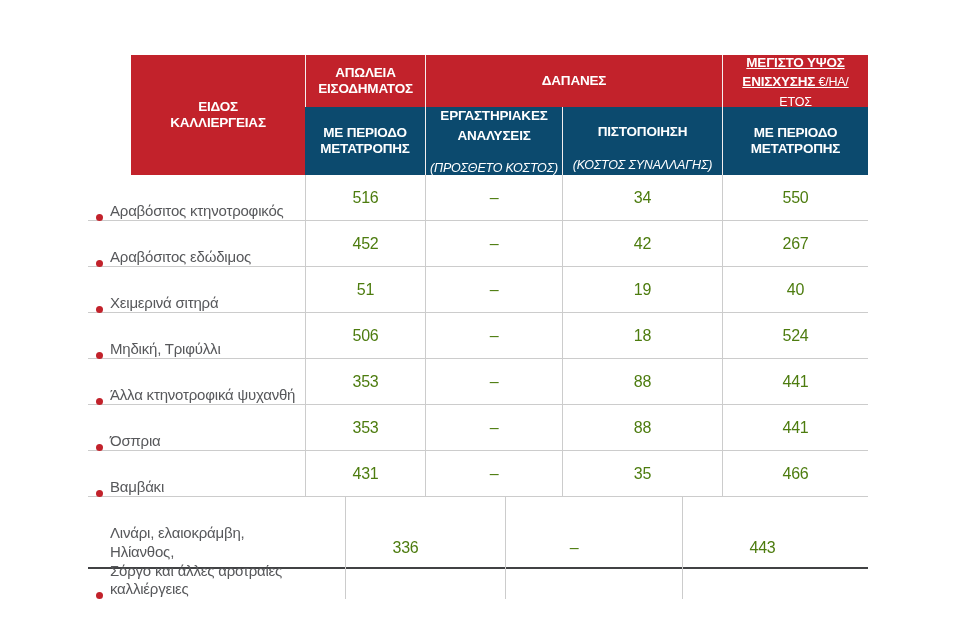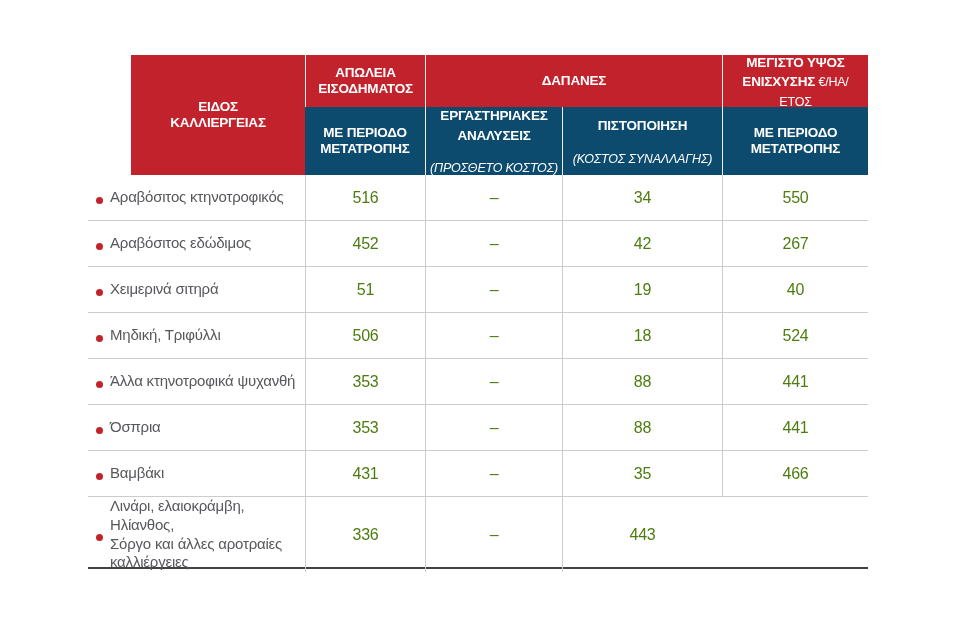--- a/index.html
+++ b/index.html
@@ -33,57 +33,57 @@
     line-height: 1.22;
     padding: 2px 4px;
   }
   .hcell.red  { background: #C2222B; }
   .hcell.dark { background: #0c4a6e; }
   .sep-l { border-left: 1px solid #f5eeee; }
 
   .h-crop      { grid-column: 1; grid-row: 1 / 3; margin-left: 43px; }
   .h-income    { grid-column: 2; grid-row: 1; }
   .h-expenses  { grid-column: 3 / 5; grid-row: 1; }
-  .h-max       { grid-column: 5; grid-row: 1; }
+  .h-max       { grid-column: 5; grid-row: 1; text-decoration: underline; }
   .h-sub-income{ grid-column: 2; grid-row: 2; }
   .h-sub-lab   { grid-column: 3; grid-row: 2; }
-  .h-sub-cert  { grid-column: 4; grid-row: 2; }
+  .h-sub-cert  { grid-column: 4; grid-row: 2; align-items: flex-end; }
   .h-sub-max   { grid-column: 5; grid-row: 2; }
 
   .h-bold  { font-weight: 700; font-size: 13.5px; white-space: pre-line; }
   .h-light { font-weight: 400; font-size: 12.5px; white-space: pre-line; }
   .h-light.block { display: block; margin-top: 17px; font-style: italic; }
 
   
   .tbody { border-bottom: 2px solid #414244; }
   .trow {
     display: grid;
     grid-template-columns: 217px 120px 137px 160px 146px;
     height: 46px;
     border-bottom: 1px solid #cccccc;
   }
-  .trow:last-child { height: 70px; border-bottom: none; }
+  .trow:last-child { height: 70px; border-bottom: none; gap: 40px; }
 
   .cell {
     display: flex;
     align-items: center;
     justify-content: center;
   }
   .cell-num {
     border-left: 1px solid #cccccc;
     font-size: 16px;
     color: #4d7c0f;
     letter-spacing: -0.2px;
   }
   .cell-crop {
     justify-content: flex-start;
     padding-left: 8px;
     padding-right: 6px;
   }
-  .crop-inner { display: flex; align-items: center; }
+  .crop-inner { display: flex; align-items: flex-end; margin-top: 27px; }
   .bullet {
     width: 7px; height: 7px;
     border-radius: 50%;
     background: #C2222B;
     margin: 6px 7px 0 0;
     flex-shrink: 0;
   }
   .crop-text {
     font-size: 15px;
     color: #57585B;

